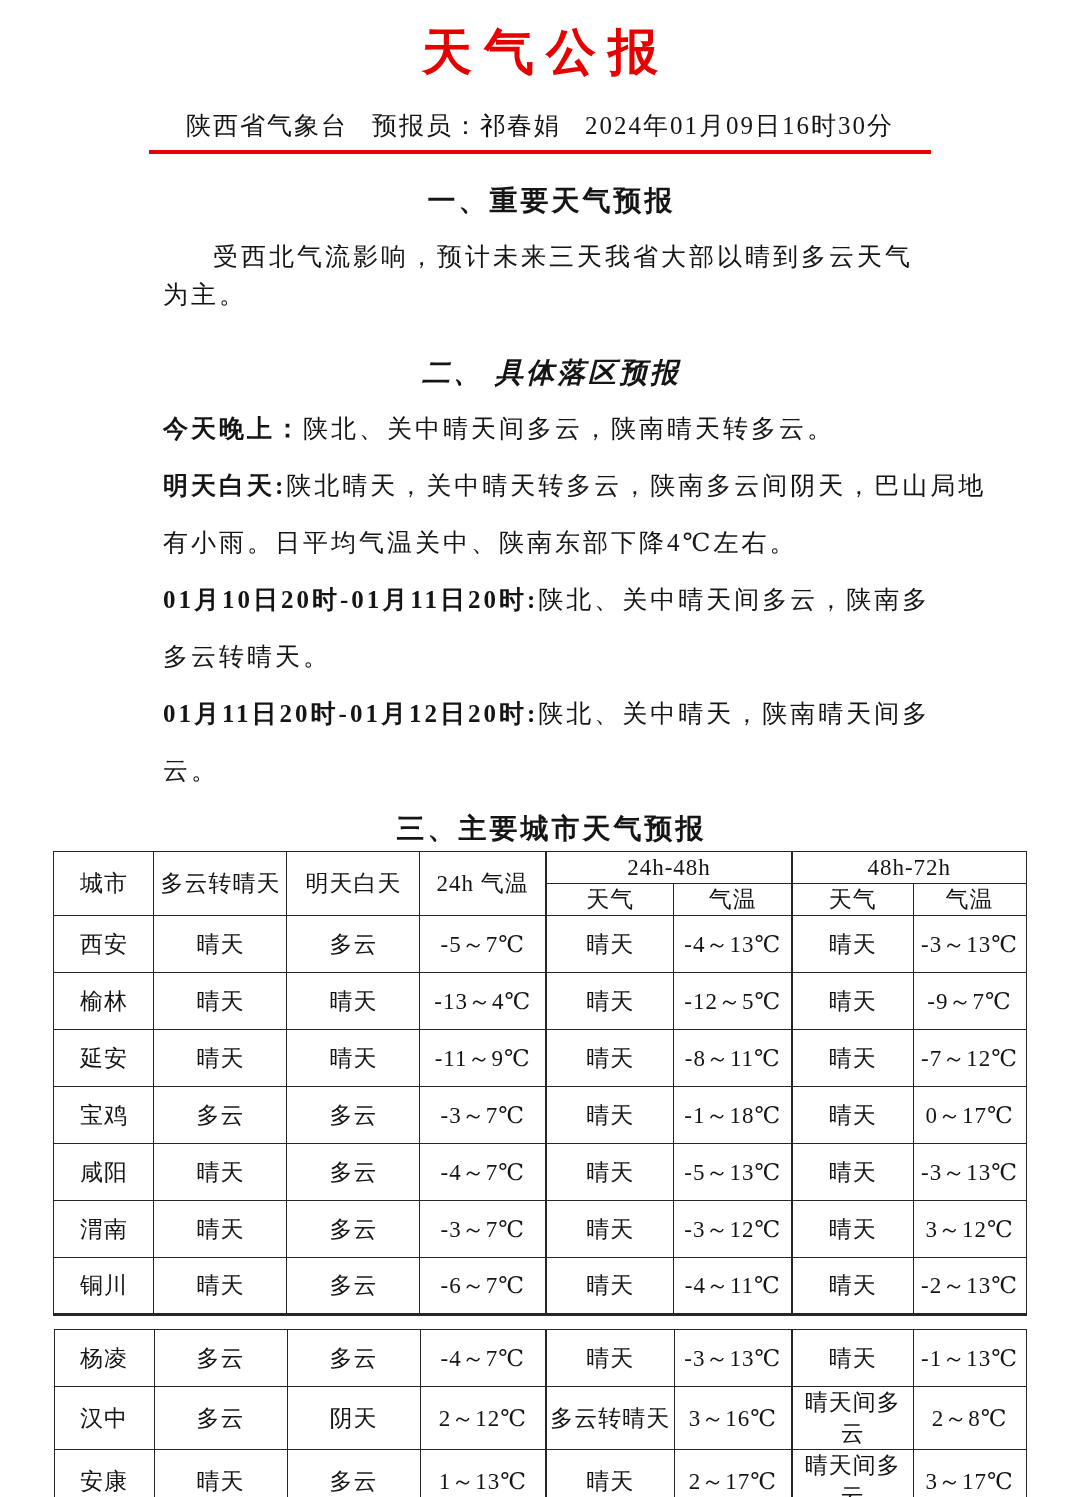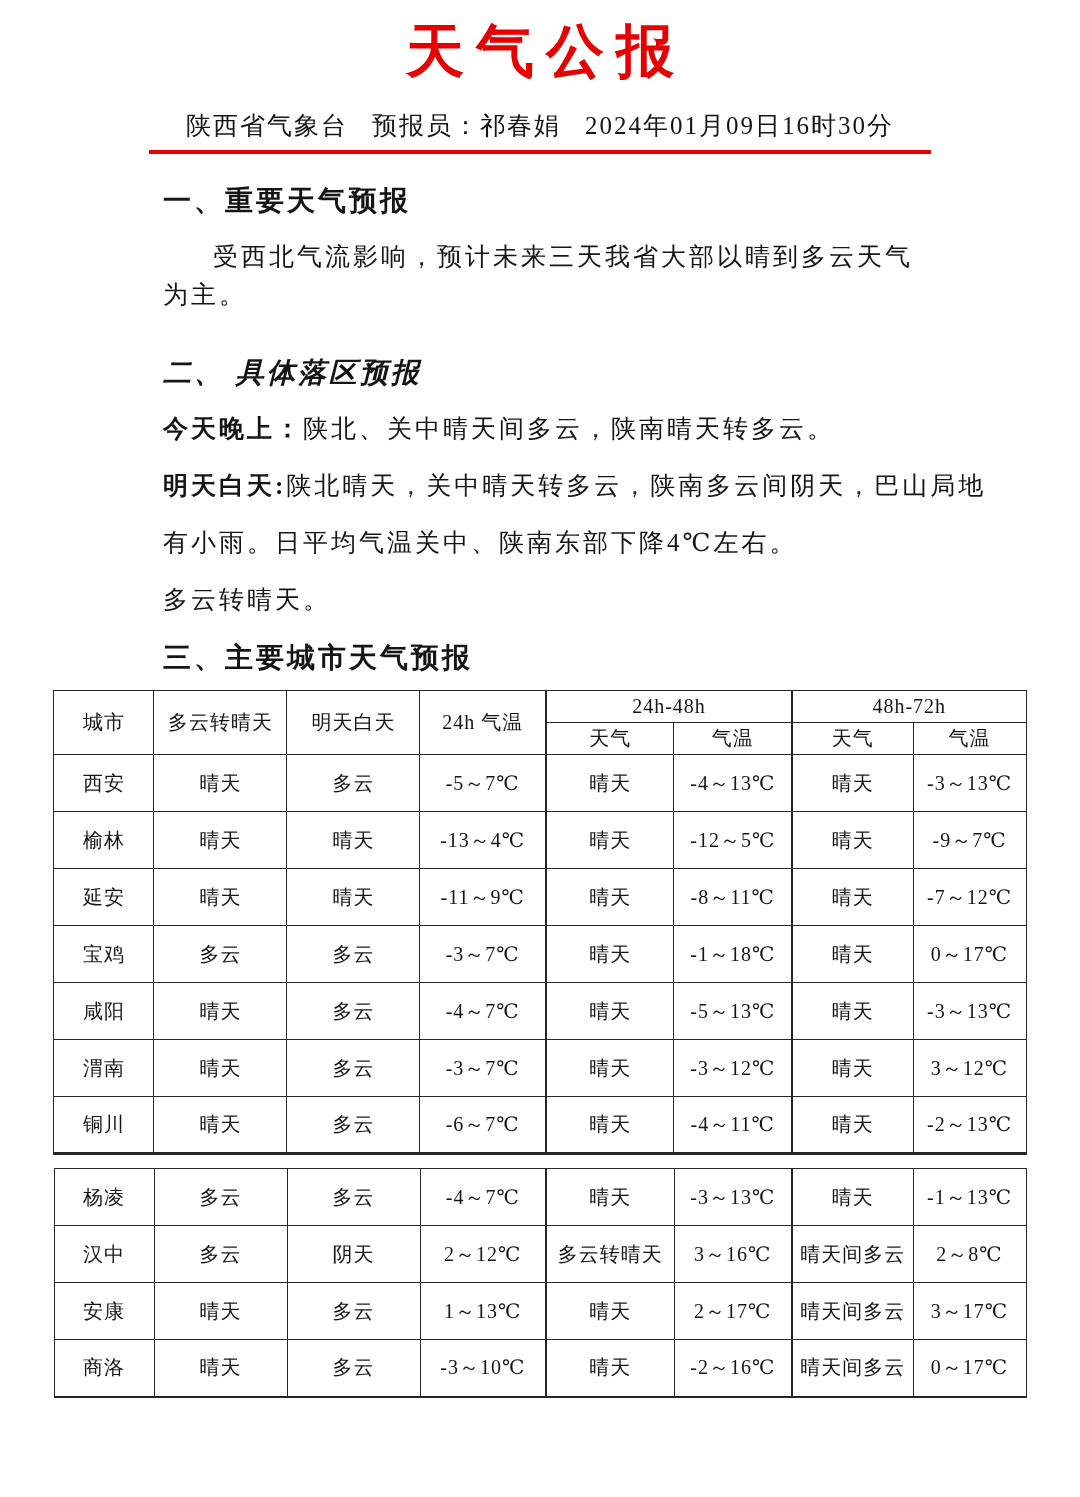--- a/index.html
+++ b/index.html
@@ -10,21 +10,21 @@
     background: #ffffff;
     color: #151515;
     font-family: "Liberation Serif", "DejaVu Serif", serif;
     overflow: hidden;
   }
 
   
   .doc-title {
     margin-top: 8px;
     text-align: center;
-    font-size: 58px;
+    font-size: 50px;
     font-weight: bold;
     letter-spacing: 12px;
     text-indent: 12px;
     line-height: 88px;
     font-family: "Liberation Serif", "DejaVu Serif", serif;
   }
   .subtitle-wrap {
     width: 782px;
     margin: 2px auto 0;
     padding-bottom: 6px;
@@ -38,44 +38,45 @@
   }
 
   
   .sec-heading {
     margin: 28px 140px 0 163px;
     font-family: "Liberation Sans", "DejaVu Sans", sans-serif;
     font-weight: bold;
     font-size: 28px;
     letter-spacing: 3px;
     line-height: 38px;
+    text-align: center;
   }
   .sec-heading.h2 { margin-top: 40px; font-style: italic; }
   .sec-heading.h3 { margin-top: 10px; line-height: 40px; }
 
   .para-indent {
     margin: 18px 140px 0 163px;
     font-size: 25px;
     letter-spacing: 3px;
     line-height: 38px;
     text-indent: 2em;
   }
 
   .sec2-block { margin: 8px 140px 0 163px; font-size: 25px; letter-spacing: 3px; }
   .pline { line-height: 57px; white-space: nowrap; }
   .pline:empty { display: none; }
   .pfx { font-weight: bold; }
 
   
   table.wx {
     width: 972px;
-    margin: 12px auto 0;
+    margin: 2px auto 0;
     border-collapse: collapse;
     table-layout: fixed;
-    font-size: 20px;
+    font-size: 23px;
   }
   table.wx.part2 { margin-top: 13px; }
   table.wx th, table.wx td {
     border: 1px solid #262626;
     font-weight: normal;
     text-align: center;
     vertical-align: middle;
     letter-spacing: 1px;
     padding: 0;
     overflow: hidden;
@@ -108,21 +109,26 @@
 
 <div class="sec2-block">
   <div>
     <div class="pline"><span class="pfx">今天晚上：</span><span>陕北、关中晴天间多云，陕南晴天转多云。</span></div>
   </div>
   <div>
     <div class="pline"><span class="pfx">明天白天:</span><span>陕北晴天，关中晴天转多云，陕南多云间阴天，巴山局地</span></div>
       <div class="pline">有小雨。日平均气温关中、陕南东部下降4℃左右。</div>
   </div>
   <div>
+    <div class="pline"><span class="pfx">01月10日20时-01月11日20时:</span><span>陕北、关中晴天间多云，陕南多</span></div>
       <div class="pline">多云转晴天。</div>
+  </div>
+  <div>
+    <div class="pline"><span class="pfx">01月11日20时-01月12日20时:</span><span>陕北、关中晴天，陕南晴天间多</span></div>
+      <div class="pline">云。</div>
   </div>
 </div>
 
 <div class="sec-heading h3">三、主要城市天气预报</div>
 
 <table class="wx part1">
   <colgroup>
     <col style="width:100px">
       <col style="width:133px">
       <col style="width:133px">

